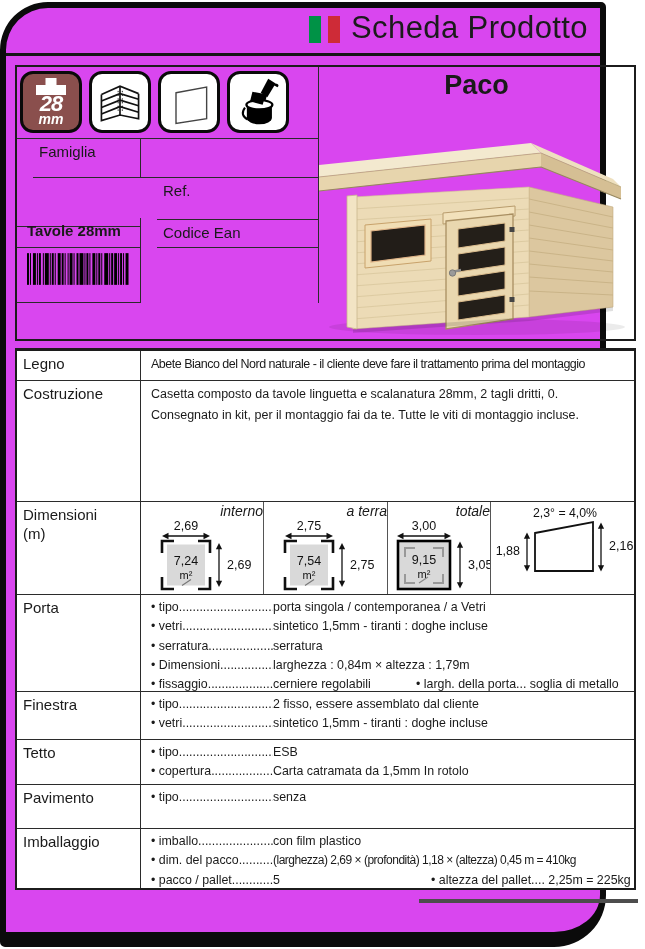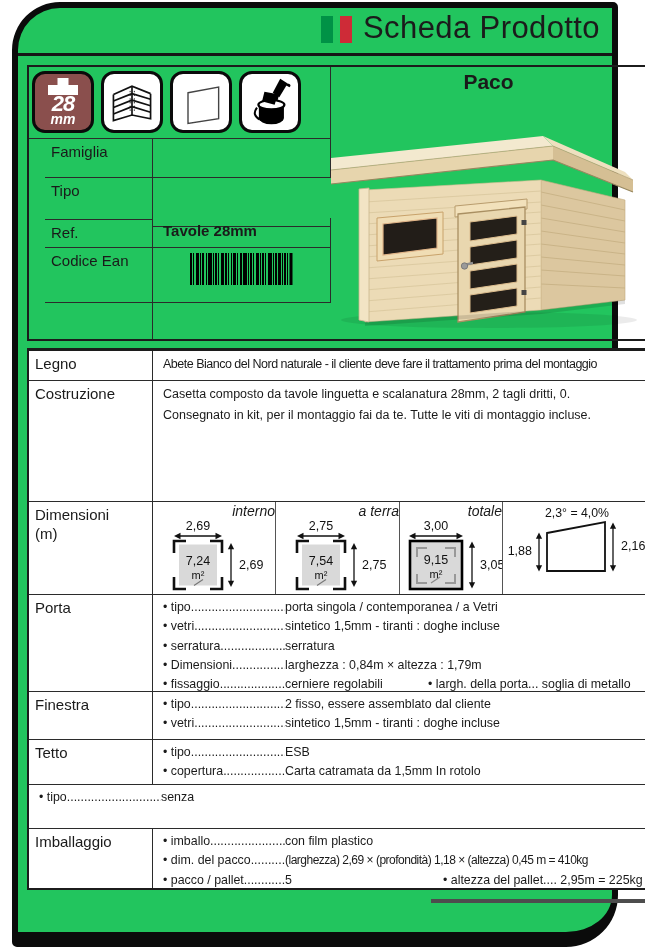--- a/index.html
+++ b/index.html
@@ -1,21 +1,21 @@
 <!DOCTYPE html>
 <html><head>
 <meta charset="utf-8">
 <style>
   html,body { margin:0; padding:0; width:645px; height:949px; background:#ffffff; overflow:hidden;
               font-family:"Liberation Sans", sans-serif; color:#1a1a1a; }
   * { box-sizing:border-box; }
 
-  .page { position:absolute; left:12px; top:2px; width:606px; height:945px;
+  .page { position:absolute; left:0; top:2px; width:606px; height:945px;
           border:6px solid #0b0b0b; border-bottom-width:15px;
-          border-radius:48px 5px 52px 5px; background:#22c55e; }
+          border-radius:48px 5px 52px 5px; background:#d946ef; }
 
   
   .header { position:relative; height:48px; border-bottom:3px solid #161616; }
   .flag { position:absolute; left:303px; top:8px; display:flex; gap:7px; }
   .flag .g { width:12px; height:27px; background:#009246; }
   .flag .r { width:12px; height:27px; background:#ce2b37; }
   .title { position:absolute; right:12px; top:2px; font-size:31px; font-weight:400;
            letter-spacing:0.4px; color:#1b1b1b; white-space:nowrap; }
 
   .sheet { position:absolute; left:5px; top:55px; width:625px; height:840px; }
@@ -32,21 +32,21 @@
   .icon-box.maroon { background:#8a4f4d; color:#fff; }
   .mm28-num { font-size:22px; font-weight:bold; font-style:italic; line-height:18px; letter-spacing:-1px; }
   .mm28-unit { font-size:14px; font-weight:bold; font-style:italic; line-height:13px; }
   .la { border-right:1.4px solid #2b2b2b; border-bottom:1.5px solid #2b2b2b;
         padding:4px 6px; font-size:15px;margin-left:16px; }
   .va { border-right:1.5px solid #2b2b2b; border-bottom:1.5px solid #2b2b2b; padding:4px 10px; font-size:15px; }
   .la.last,.va.last { border-bottom:none; }
   .va.bold { font-weight:bold;margin-top:40px; }
   .va.bc { display:flex; justify-content:center; align-items:flex-start; padding-top:5px; }
   .img-cell { grid-column:3; grid-row:1/7; position:relative; overflow:hidden; }
-  .paco { text-align:center; font-size:21px; font-weight:bold; padding-top:3px; }
+  .paco { text-align:center; font-size:27px; font-weight:bold; padding-top:3px; }
 
   
   .tableB { position:absolute; left:4px; top:285px; width:621px;
             border:2px solid #1c1c1c; border-top-width:3px; background:#fff; }
   .srow { display:flex; border-top:1.5px solid #2b2b2b; }
   .srow:first-child { border-top:none; }
   .slabel { width:124px; flex:0 0 124px; border-right:1.4px solid #2b2b2b;
             padding:3px 6px; font-size:15px; line-height:19px; }
   .scontent { flex:1; padding:3px 0 0 10px; position:relative; overflow:hidden; }
   .bline { position:relative; line-height:19.3px; font-size:12.4px; white-space:nowrap; }
@@ -115,21 +115,20 @@
             <path d="M16,31 h27 v14 a13.5,7 0 0 1 -27,0 z" fill="#000"></path>
             <ellipse cx="29.5" cy="31" rx="14" ry="5" fill="#fff" stroke="#000" stroke-width="2.4"></ellipse>
             <polygon points="24,19 36,21 33,31 22,28" fill="#000"></polygon>
           </svg>
         </div>
       </div>
 
       <div class="la">Famiglia</div>
       <div class="va"></div>
 
-      <div class="la">Tipo</div>
       <div class="va bold">Tavole 28mm</div>
 
       <div class="la">Ref.</div>
       <div class="va"></div>
 
       <div class="la">Codice Ean</div>
       <div class="va bc">
         <svg width="104" height="32" viewBox="0 0 104 32" fill="#000">
           <rect x="0" width="2" height="32"></rect>
             <rect x="3" width="1" height="32"></rect>
@@ -360,31 +359,32 @@
 
       <div class="srow" style="height:45px">
         <div class="slabel">Tetto</div>
         <div class="scontent">
           <div class="bline"><span class="bl">• tipo................................</span><span class="bv">ESB</span></div>
           <div class="bline"><span class="bl">• copertura.......................</span><span class="bv">Carta catramata da 1,5mm In rotolo</span></div>
         </div>
       </div>
 
       <div class="srow" style="height:44px">
+        <div class="slabel">Pavimento</div>
         <div class="scontent">
           <div class="bline"><span class="bl">• tipo................................</span><span class="bv">senza</span></div>
         </div>
       </div>
 
       <div class="srow" style="height:60px">
         <div class="slabel">Imballaggio</div>
         <div class="scontent">
           <div class="bline"><span class="bl">• imballo...........................</span><span class="bv">con film plastico</span></div>
           <div class="bline"><span class="bl">• dim. del pacco...............</span><span class="bv tight">(larghezza) 2,69 × (profondità) 1,18 × (altezza) 0,45 m  =  410kg</span></div>
-          <div class="bline"><span class="bl">• pacco / pallet.................</span><span class="bv">5</span><span class="bx" style="left:280px">• altezza del pallet....  2,95m = 225kg</span></div>
+          <div class="bline"><span class="bl">• pacco / pallet.................</span><span class="bv">5</span><span class="bx" style="left:280px">• altezza del pallet....  2,25m = 225kg</span></div>
         </div>
       </div>
 
     </div>
 
     <div class="bshadow"></div>
   </div>
 </div>
 
 </body></html>

